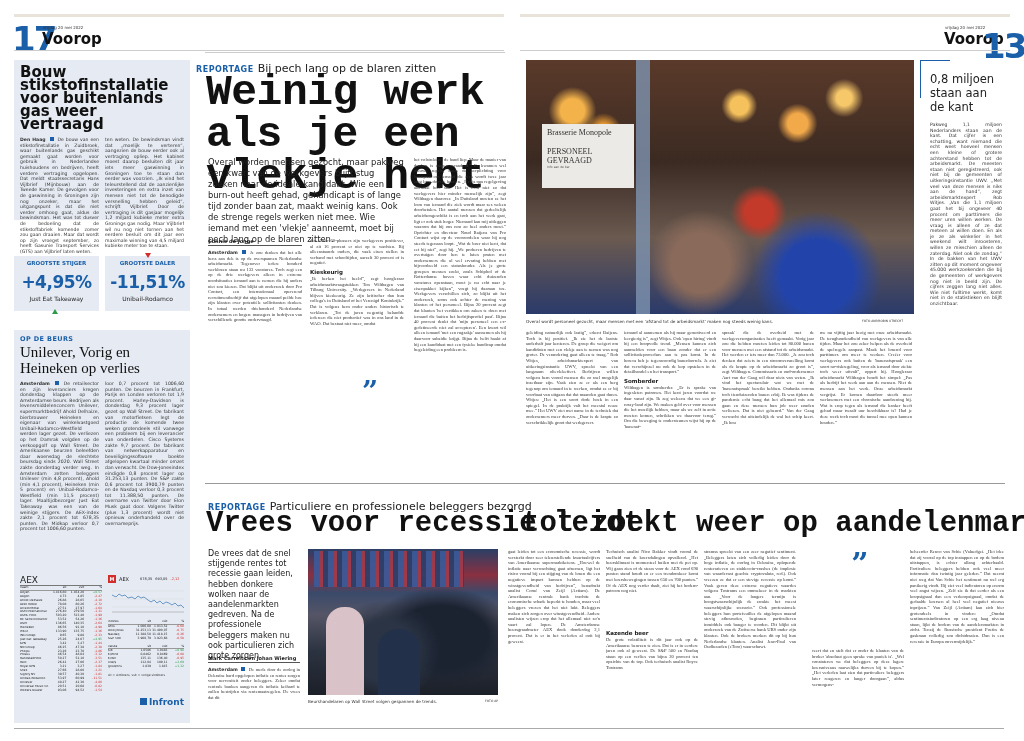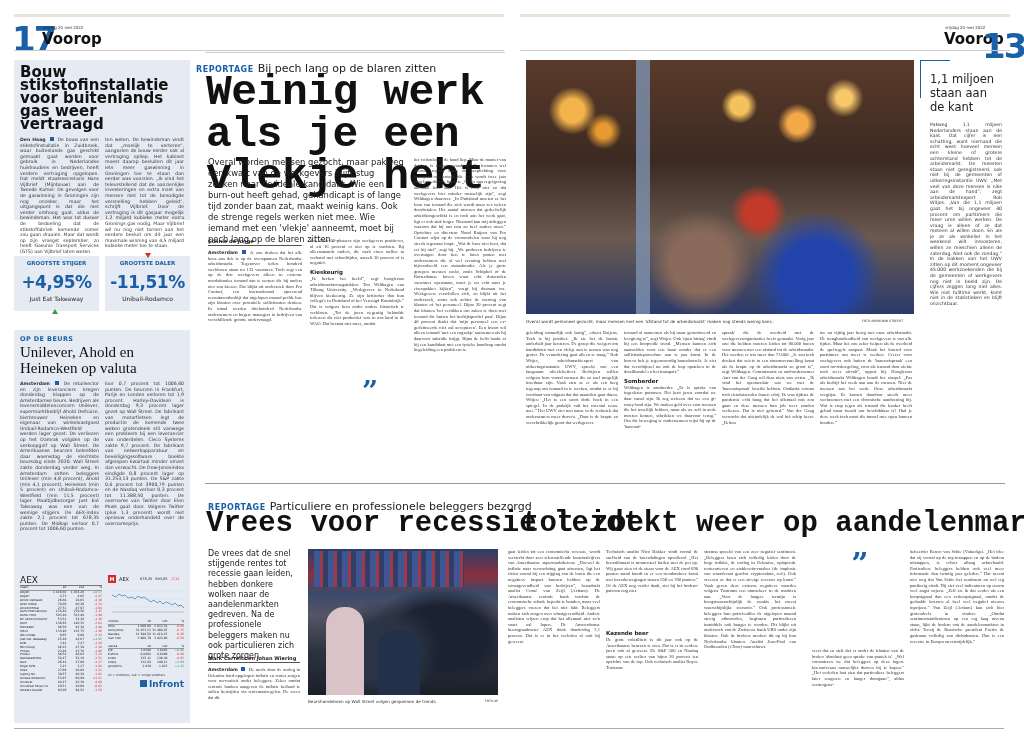--- a/index.html
+++ b/index.html
@@ -74,21 +74,21 @@
 </div>
 <div class="abs box" style="left:105px;top:256px;width:85px;height:55px;text-align:center;padding-top:4px;">
   <div style="position:absolute;left:40px;top:-3px;width:0;height:0;border-left:3px solid transparent;border-right:3px solid transparent;border-top:5px solid #d22c2c;"></div>
   <div class="sans" style="font-size:5.5px;font-weight:bold;color:#1a5fa8;">GROOTSTE DALER</div>
   <div class="sans" style="font-size:17px;font-weight:bold;color:#1a5fa8;margin-top:6px;letter-spacing:-0.5px;">-11,51%</div>
   <div class="sans" style="font-size:6px;color:#222;margin-top:3px;">Unibail-Rodamco</div>
 </div>
 
 <div class="abs box" style="left:14px;top:330px;width:176px;height:393px;padding:5px 6px;">
   <div class="sans" style="font-size:6.5px;font-weight:bold;color:#1a5fa8;letter-spacing:0.4px;">OP DE BEURS</div>
-  <div class="serif" style="font-size:15px;line-height:16px;color:#111;margin-top:1px;">Unilever, Ahold en Heineken op valuta</div>
+  <div class="serif" style="font-size:15px;line-height:16px;color:#111;margin-top:1px;">Unilever, Vorig en Heineken op verlies</div>
   <div style="display:flex;gap:6px;margin-top:5px;">
     <div class="tiny sans col-text" style="width:79px;height:190px;">
       <b>Amsterdam</b>
       <span style="display:inline-block;width:4px;height:4px;background:#1a5fa8;margin:0 2px;"></span>
       <span>De retailsector en zijn leveranciers kregen donderdag klappen op de Amsterdamse beurs. Bedrijven als levensmiddelenconcern Unilever, supermarktbedrijf Ahold Delhaize, bierbrouwer Heineken en eigenaar van winkelvastgoed Unibail-Rodamco-Westfield werden lager gezet. De verliezen op het Damrak volgden op de verkoopgolf op Wall Street. De Amerikaanse beurzen beleefden daar woensdag de slechtste beursdag sinds 2020. Wall Street zakte donderdag verder weg. In Amsterdam zetten beleggers Unilever (min 4,8 procent), Ahold (min 4,1 procent), Heineken (min 5 procent) en Unibail-Rodamco-Westfield (min 11,5 procent) lager. Maaltijdbezorger Just Eat Takeaway was een van de weinige stijgers. De AEX-index zakte 2,1 procent tot 678,35 punten. De Midkap verloor 0,7 procent tot 1006,60 punten.</span>
     </div>
     <div class="tiny sans col-text" style="width:79px;height:190px;">loor 0,7 procent tot 1006,60 punten. De beurzen in Frankfurt, Parijs en Londen verloren tot 1,9 procent. Harley-Davidson is donderdag 9,3 procent lager gezet op Wall Street. De fabrikant van motorfietsen legt de productie de komende twee weken grotendeels stil vanwege een probleem bij een leverancier van onderdelen. Cisco Systems zakte 9,7 procent. De fabrikant van netwerkapparatuur en beveiligingssoftware boekte afgelopen kwartaal minder omzet dan verwacht. De Dow-Jonesindex eindigde 0,8 procent lager op 31.253,13 punten. De S&amp;P zakte 0,6 procent tot 3900,79 punten en de Nasdaq verloor 0,3 procent tot 11.388,50 punten. De overname van Twitter door Elon Musk gaat door. Volgens Twitter (plus 1,3 procent) wordt niet opnieuw onderhandeld over de overnameprijs.</div>
   </div>
 
   <div style="position:absolute;left:6px;top:245px;width:82px;">
@@ -338,21 +338,21 @@
           <span style="flex: 1 1 0%; text-align: right; white-space: nowrap; color: rgb(46, 154, 74);">+2,69</span>
         </div>
         <div style="display: flex; font-family: &quot;DejaVu Sans&quot;, sans-serif; font-size: 3px; line-height: 3.9px; color: rgb(34, 34, 34);">
           <span style="flex: 1.6 1 0%; white-space: nowrap; overflow: hidden;">goud/ons</span>
           <span style="flex: 1 1 0%; text-align: right; white-space: nowrap;">1.839</span>
           <span style="flex: 1 1 0%; text-align: right; white-space: nowrap;">1.815</span>
           <span style="flex: 1 1 0%; text-align: right; white-space: nowrap; color: rgb(46, 154, 74);">+1,32</span>
         </div>
       </div>
     <div class="sans" style="font-size:3px;color:#333;margin-top:4px;">slt = slotkoers, vslt = vorige slotkoers</div>
-    <div style="display:flex;justify-content:flex-end;align-items:center;gap:2px;margin-top:2px;">
+    <div style="display:flex;justify-content:flex-end;align-items:center;gap:2px;margin-top:20px;">
       <span style="display:inline-block;width:7px;height:7px;background:#1a5fa8;"></span>
       <span class="sans" style="font-size:9px;color:#1a5fa8;font-weight:bold;">Infront</span>
     </div>
   </div>
 </div>
 
 <div class="abs" style="left:205px;top:52px;width:300px;height:1px;background:#ccc;"></div>
 <div class="abs" style="left:196px;top:58px;white-space:nowrap;">
   <span class="kicker">REPORTAGE</span>
   <span class="kicker-sub">Bij pech lang op de blaren zitten</span>
@@ -374,36 +374,42 @@
   <div class="tiny serif col-text" style="height:84px;margin-top:1px;">„Ik herken het beeld”, zegt hoogleraar arbeidsmarktvraagstukken Ton Wilthagen van Tilburg University. „Werkgevers in Nederland blijven kieskeurig. Ze zijn kritischer dan hun collega's in Duitsland of het Verenigd Koninkrijk.” Dat is volgens hem onder andere historisch te verklaren. „Tot de jaren negentig belandde iedereen die niet productief was in ons land in de WAO. Dat bestaat niet meer, omdat</div>
 </div>
 
 <div class="abs" style="left:325px;top:378px;width:90px;text-align:center;">
   <div class="quote-mark" style="font-size:28px;height:20px;">”</div>
 </div>
 <div class="abs tiny serif col-text" style="left:414px;top:157px;width:92px;height:318px;">het volstrekt uit de hand liep. Maar de manier van denken is amper veranderd.” Er kwamen wel nieuwe regels, zoals de verplichting voor bedrijven om iemand die ziek wordt twee jaar lang loon door te betalen. „Het is qua regelgeving allemaal heel star. Het is echt niet zo dat werkgevers hier minder menselijk zijn”, zegt Wilthagen daarover. „In Duitsland moeten ze het loon van iemand die ziek wordt maar zes weken doorbetalen. Het aantal mensen dat gedeeltelijk arbeidsongeschikt is en toch aan het werk gaat, ligt er ook stuk hoger. Niemand kan mij uitleggen waarom dat bij ons nou zo heel anders moet.” Oprichter en directeur Noud Baijens van Pro Contact wijst op de vooroordelen waar hij nog steeds tegenaan loopt. „Wat de boer niet kent, dat eet hij niet”, zegt hij. „We proberen bedrijven te overtuigen door hen te laten praten met ondernemers die al wel ervaring hebben met bijvoorbeeld een statushouder. Als je grote groepen mensen zoekt, zoals Schiphol of de Rotterdamse haven waar echt duizenden vacatures openstaan, moet je nu echt naar je eisenpakket kijken”, voegt hij daaraan toe. Werkgevers verschillen zich, zo blijkt uit het onderzoek, soms ook achter de mening van klanten of het personeel. Bijna 20 procent zegt dat klanten 'het vertikken om zaken te doen met iemand die buiten het bedrijfsprofiel past'. Bijna 40 procent denkt dat 'mijn personeel een ex-gedetineerde niet zal accepteren'. Een kwart wil alleen iemand 'met een rugzakje' aannemen als hij daarvoor subsidie krijgt. Bijna de helft haakt af bij een kandidaat met een fysieke handicap omdat begeleiding een probleem is.</div>
 
 <div class="abs photo1" style="left:526px;top:60px;width:388px;height:254px;">
   <div style="position:absolute;left:110px;top:0;width:14px;height:100%;background:#7e94b0;opacity:0.8;"></div>
+  <div style="position:absolute;left:16px;top:64px;width:92px;height:64px;background:#ebeae6;padding:4px 5px;">
+    <div class="serif" style="font-size:8px;color:#333;">Brasserie Monopole</div>
+    <div class="serif" style="font-size:8px;color:#333;margin-top:10px;">PERSONEEL</div>
+    <div class="serif" style="font-size:8px;color:#333;">GEVRAAGD</div>
+    <div class="sans" style="font-size:3px;color:#555;">Info aan de bar</div>
+  </div>
 </div>
 <div class="abs caption" style="left:526px;top:319px;width:320px;">Overal wordt personeel gezocht, maar mensen met een 'afstand tot de arbeidsmarkt' maken nog steeds weinig kans.</div>
 <div class="abs caption" style="left:862px;top:319px;font-size:3px;">FOTO ANP/ROBIN UTRECHT</div>
 
 <div class="abs tiny serif col-text" style="left:526px;top:330px;width:92px;height:145px;">geleiding natuurlijk ook lastig”, erkent Baijens. Toch is hij positief. „Ik zie het de laatste anderhalf jaar kenteren. De groep die weigert om kandidaten met een vlekje aan te nemen was nog groter. De verandering gaat alleen te traag.” Rob Witjes, arbeidsmarktexpert van uitkeringsinstantie UWV, spreekt van een langzaam olievlekeffect. Bedrijven willen volgens hem vooral mensen die zo snel mogelijk inzetbaar zijn. Vaak zien ze er als een berg tegenop om iemand in te werken, omdat ze er bij voorbaat van uitgaan dat dat maanden gaat duren. Witjes: „Het is een soort dode hoek in een spiegel. In de praktijk valt het meestal reuze mee.” Het UWV ziet met name in de techniek dat ondernemers meer durven. „Daar is de krapte zo verschrikkelijk groot dat werkgevers</div>
 <div class="abs" style="left:624px;top:330px;width:92px;">
   <div class="tiny serif">iemand al aannemen als hij maar gemotiveerd en leergierig is”, zegt Witjes. Ook 'open hiring' vindt hij een hoopvolle trend. „Mensen kunnen zich aanmelden voor een baan zonder dat er een sollicitatieprocedure aan te pas komt. In de horeca heb je tegenwoordig banenborrels. Je ziet dat verschijnsel nu ook de kop opsteken in de detailhandel en het transport.”</div>
   <div class="sans" style="font-size:5.5px;font-weight:bold;margin-top:3px;">Somberder</div>
   <div class="tiny serif col-text" style="height:62px;margin-top:1px;">Wilthagen is somberder. „Er is sprake van ingesleten patronen. Het kent jaren voordat we daar vanaf zijn. Ik zeg weleens dat we een gi-rossy-land zijn. We maken geld over voor mensen die het moeilijk hebben, maar als we zelf in actie moeten komen, schrikken we daarvoor terug.” Om die beweging te ondersteunen wijst hij op de 'banenaf-</div>
 </div>
 <div class="abs tiny serif col-text" style="left:722px;top:330px;width:92px;height:145px;">spraak' die de overheid met de werkgeversorganisaties heeft gemaakt. Vorig jaar zou die hebben moeten leiden tot 80.000 banen voor mensen met een afstand tot de arbeidsmarkt. Het werden er iets meer dan 73.000. „Je zou toch denken dat zeiets in een stroomversnelling komt als de krapte op de arbeidsmarkt zo groot is”, zegt Wilthagen. Commissaris en oud-ondernemer Aart van der Gaag wil daar niets van weten. „Ik vind het spectaculair wat we met de 'banenafspraak' bereikt hebben. Ondanks corona toch tienduizenden banen erbij. Ik was tijdens de pandemie echt bang dat het allemaal mis zou gaan en deze mensen hun job weer zouden verliezen. Dat is niet gebeurd.” Van der Gaag verwacht dat uiteindelijk de wal het schip keert. „Ik hou</div>
 <div class="abs tiny serif col-text" style="left:820px;top:330px;width:92px;height:145px;">me nu vijftig jaar bezig met onze arbeidsmarkt. De terughoudendheid van werkgevers is van alle tijden. Maar het zou zeker helpen als de overheid de spelregels aanpast. Maak het lonend voor parttimers om meer te werken. Creëer voor werkgevers ook buiten de 'banenafspraak' een soort no-riskregeling, voor als iemand door ziekte toch weer uitvalt”, oppert hij. Hoogleraar arbeidsmarkt Wilthagen houdt het simpel: „Pas als bedrijf het werk aan aan de mensen. Niet de mensen aan het werk. Onze arbeidsmarkt vergrijst. Er komen daardoor steeds meer werknemers met een chronische aandoening bij. Wat is erop tegen als iemand die kanker heeft gehad maar twaalf uur beschikbaar is? Had je deze werk toch mooi die tunnel mee open kunnen houden.”</div>
 
 <div class="abs" style="left:920px;top:60px;width:1px;height:38px;background:#1a5fa8;"></div>
 <div class="abs" style="left:920px;top:60px;width:30px;height:1px;background:#1a5fa8;"></div>
-<div class="abs sans" style="left:930px;top:72px;width:70px;font-size:11.5px;line-height:14px;color:#222;">1,1 miljoen staan aan de kant</div>
+<div class="abs sans" style="left:930px;top:72px;width:70px;font-size:11.5px;line-height:14px;color:#222;">0,8 miljoen staan aan de kant</div>
 <div class="abs tiny sans col-text" style="left:930px;top:122px;width:72px;height:352px;">Pakweg 1,1 miljoen Nederlanders staan aan de kant. Dat cijfer is een schatting, want niemand die echt weet hoeveel mensen een kleine of grotere achterstand hebben tot de arbeidsmarkt. De meesten staan niet geregistreerd, ook niet bij de gemeenten of uitkeringsinstantie UWV. „Met veel van deze mensen is niks aan de hand”, zegt arbeidsmarktexpert Rob Witjes. „Van die 1,1 miljoen gaat het bij ongeveer 40 procent om parttimers die meer uren willen werken. De vraag is alleen of ze dat meteen al willen doen. En als je ze als winkelier in het weekend wilt inroosteren, willen ze misschien alleen de zaterdag. Niet ook de zondag.” In de bakken van het UWV zitten op dit moment ongeveer 45.000 werkzoekenden die bij de gemeenten of werkgevers nog niet in beeld zijn. De cijfers zeggen lang niet alles. Wie niet fulltime werkt, komt niet in de statistieken en blijft onzichtbaar.</div>
 
 <div class="abs" style="left:205px;top:483px;width:800px;height:1px;background:#999;"></div>
 
 <div class="abs" style="left:208px;top:496px;white-space:nowrap;">
   <span class="kicker">REPORTAGE</span>
   <span class="kicker-sub">Particuliere en professionele beleggers bezorgd</span>
 </div>
 <div class="abs headline" style="left:206px;top:509px;font-size:29px;line-height:30px;white-space:nowrap;">Vrees voor recessie leidt</div>
 <div class="abs headline" style="left:522px;top:509px;font-size:29px;line-height:30px;white-space:nowrap;">tot zoekt weer op aandelenmarkten</div>

